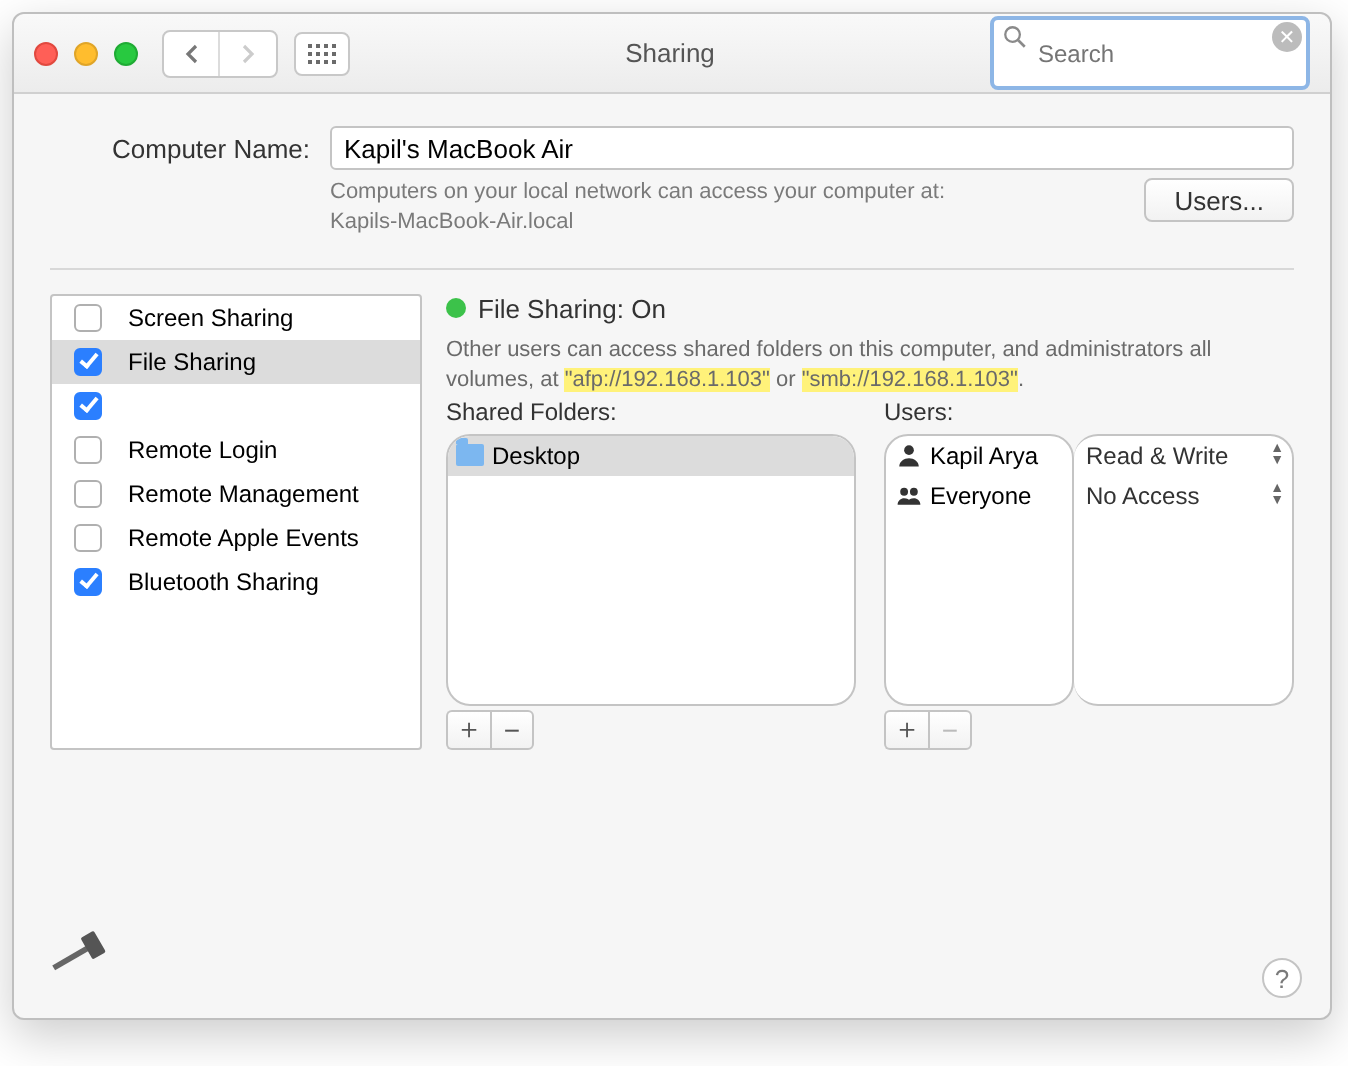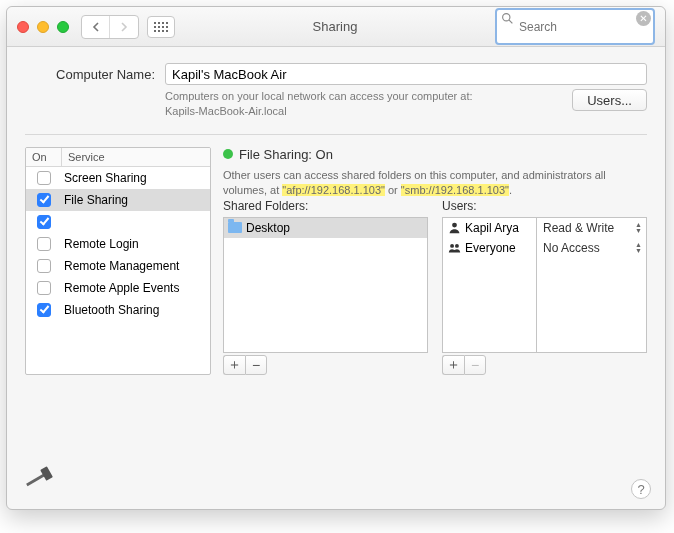--- a/index.html
+++ b/index.html
@@ -61,21 +61,21 @@
   .status-row { display:flex; align-items:center; gap:6px; font-size:13px; color:#333; margin-bottom:6px; }
   .status-dot { width:10px; height:10px; border-radius:50%; background:#3cc24a; }
   .desc { font-size:11px; color:#6a6a6a; line-height:1.4; }
   .hl { background:#fff27a; }
   
   .options-row { display:flex; justify-content:flex-end; margin:8px 0 10px 0; }
   
   .panels { display:flex; gap:14px; }
   .panel { flex:1; }
   .panel-label { font-size:12px; color:#333; margin-bottom:4px; }
-  .listbox { height:136px; border:1px solid #c4c4c4; background:#fff; border-radius:0; overflow:hidden; }
+  .listbox { height:136px; border:1px solid #c4c4c4; background:#fff; border-radius:12px; overflow:hidden; }
   .li-row { display:flex; align-items:center; height:20px; font-size:12px; padding:0 4px; gap:4px; }
   .li-row.sel { background:#dcdcdc; }
   .folder-ico { width:14px; height:11px; background:#7cb7f0; border-radius:1px; position:relative; }
   .folder-ico::before { content:""; position:absolute; top:-3px; left:0; width:6px; height:3px; background:#7cb7f0; border-radius:1px 1px 0 0; }
   .user-ico { width:14px; height:14px; display:flex; align-items:center; justify-content:center; }
   .user-ico svg { width:13px; height:13px; fill:#333; }
   
   .perm-box { width:110px; border:1px solid #c4c4c4; border-left:none; background:#fff; }
   .perm-row { height:20px; display:flex; align-items:center; justify-content:space-between; padding:0 4px 0 6px; font-size:12px; color:#333; }
   .updown { display:flex; flex-direction:column; font-size:7px; line-height:6px; color:#666; }
@@ -156,24 +156,20 @@
       </div>
       <button class="mac-btn">Users...</button>
     </div>
 
     <hr class="divider">
 
     <div class="main">
 
       <div class="service-panel">
         <div class="service-list">
-          <div class="service-head">
-            <div class="sh-on">On</div>
-            <div class="sh-svc">Service</div>
-          </div>
           <div id="services-body">
               <div class="service-row">
                 <div class="sr-chk">
                   <div class="chk"></div>
                 </div>
                 <div class="sr-lbl">Screen Sharing</div>
               </div>
               <div class="service-row selected">
                 <div class="sr-chk">
                   <div class="chk on"></div>

